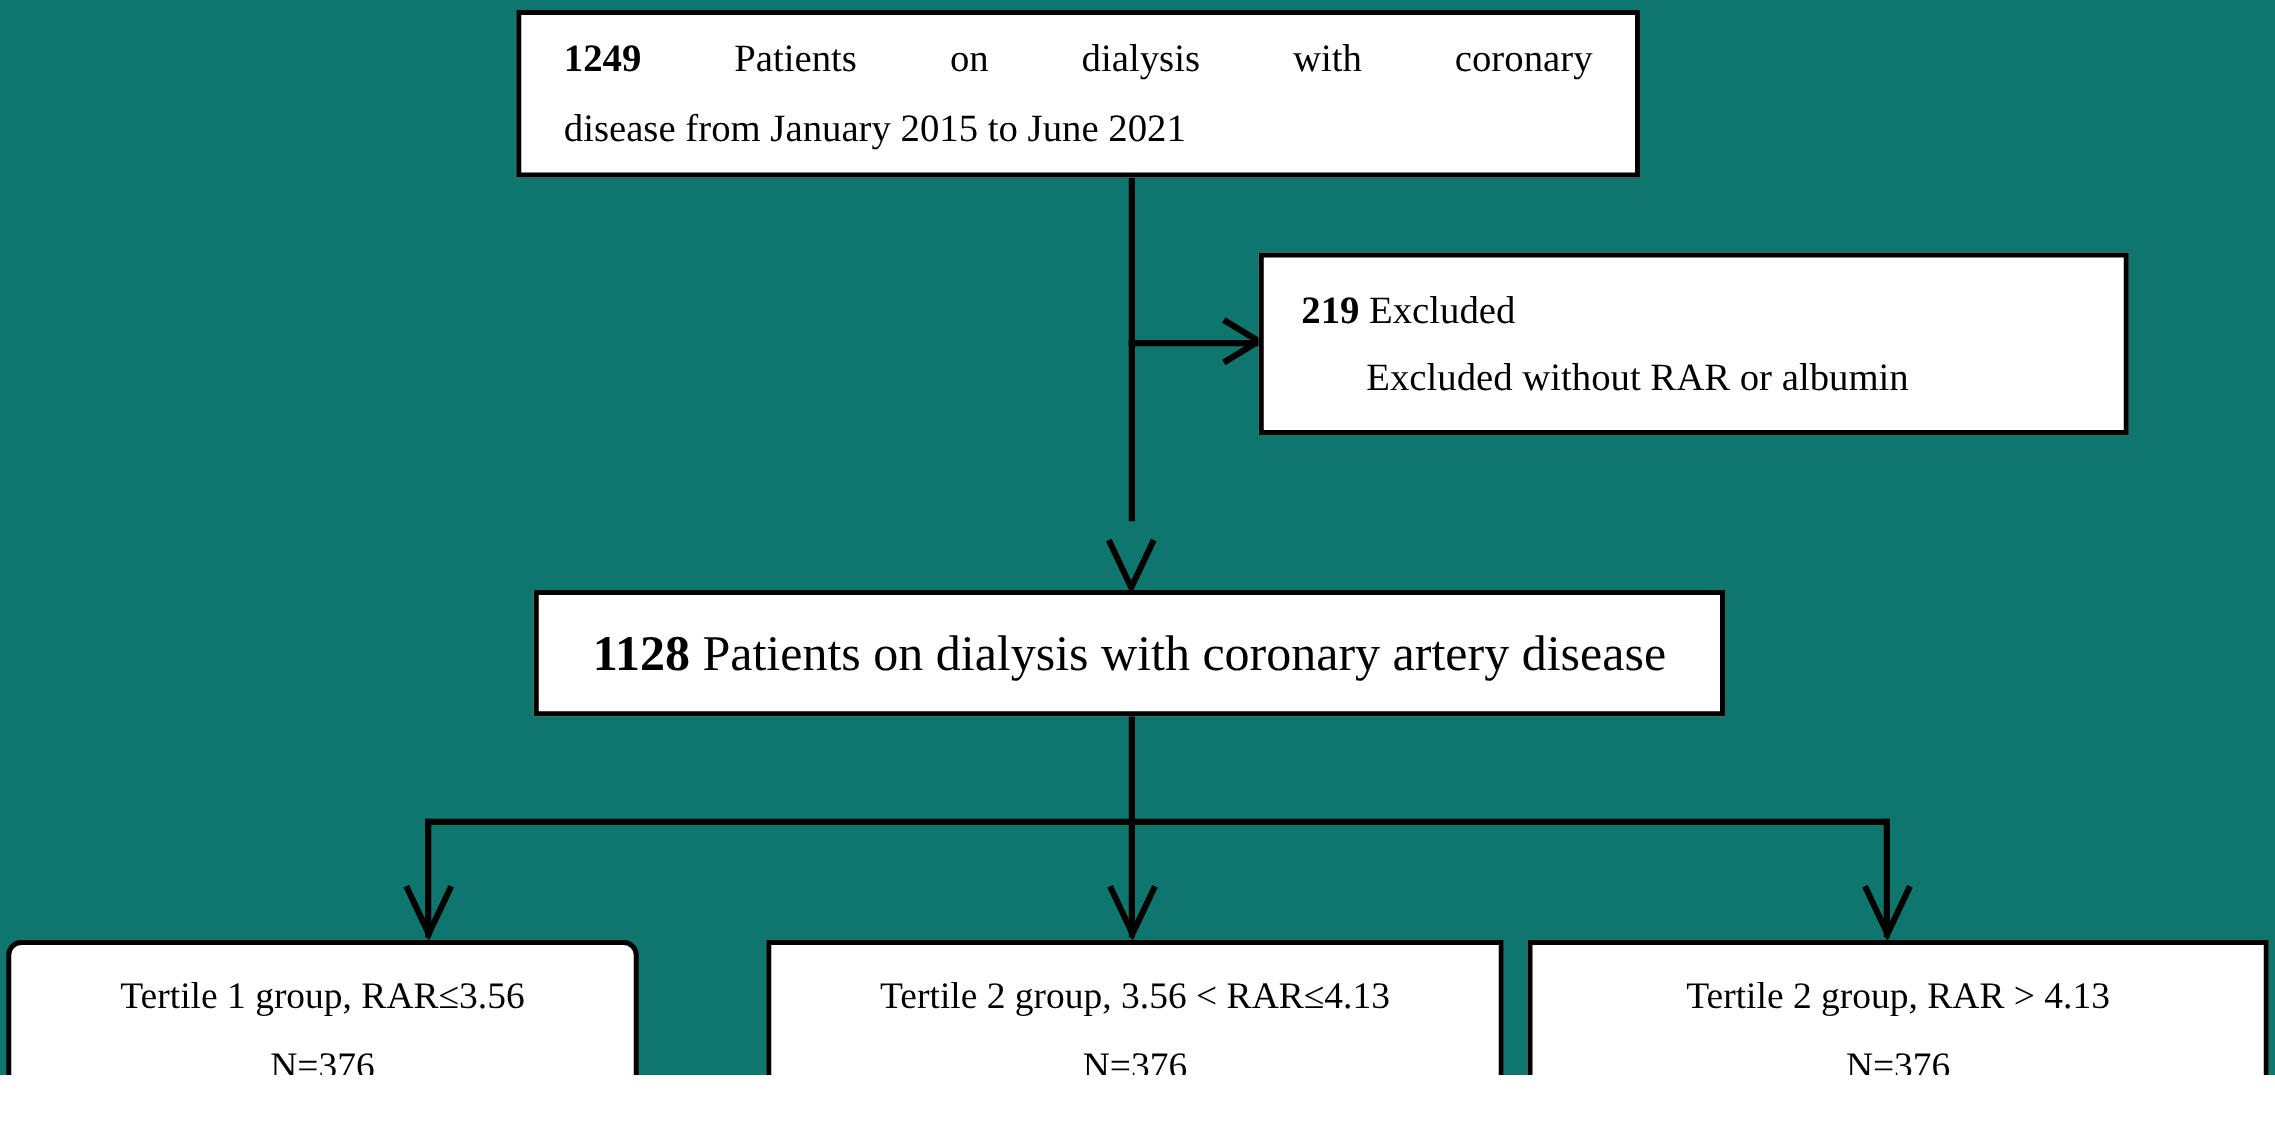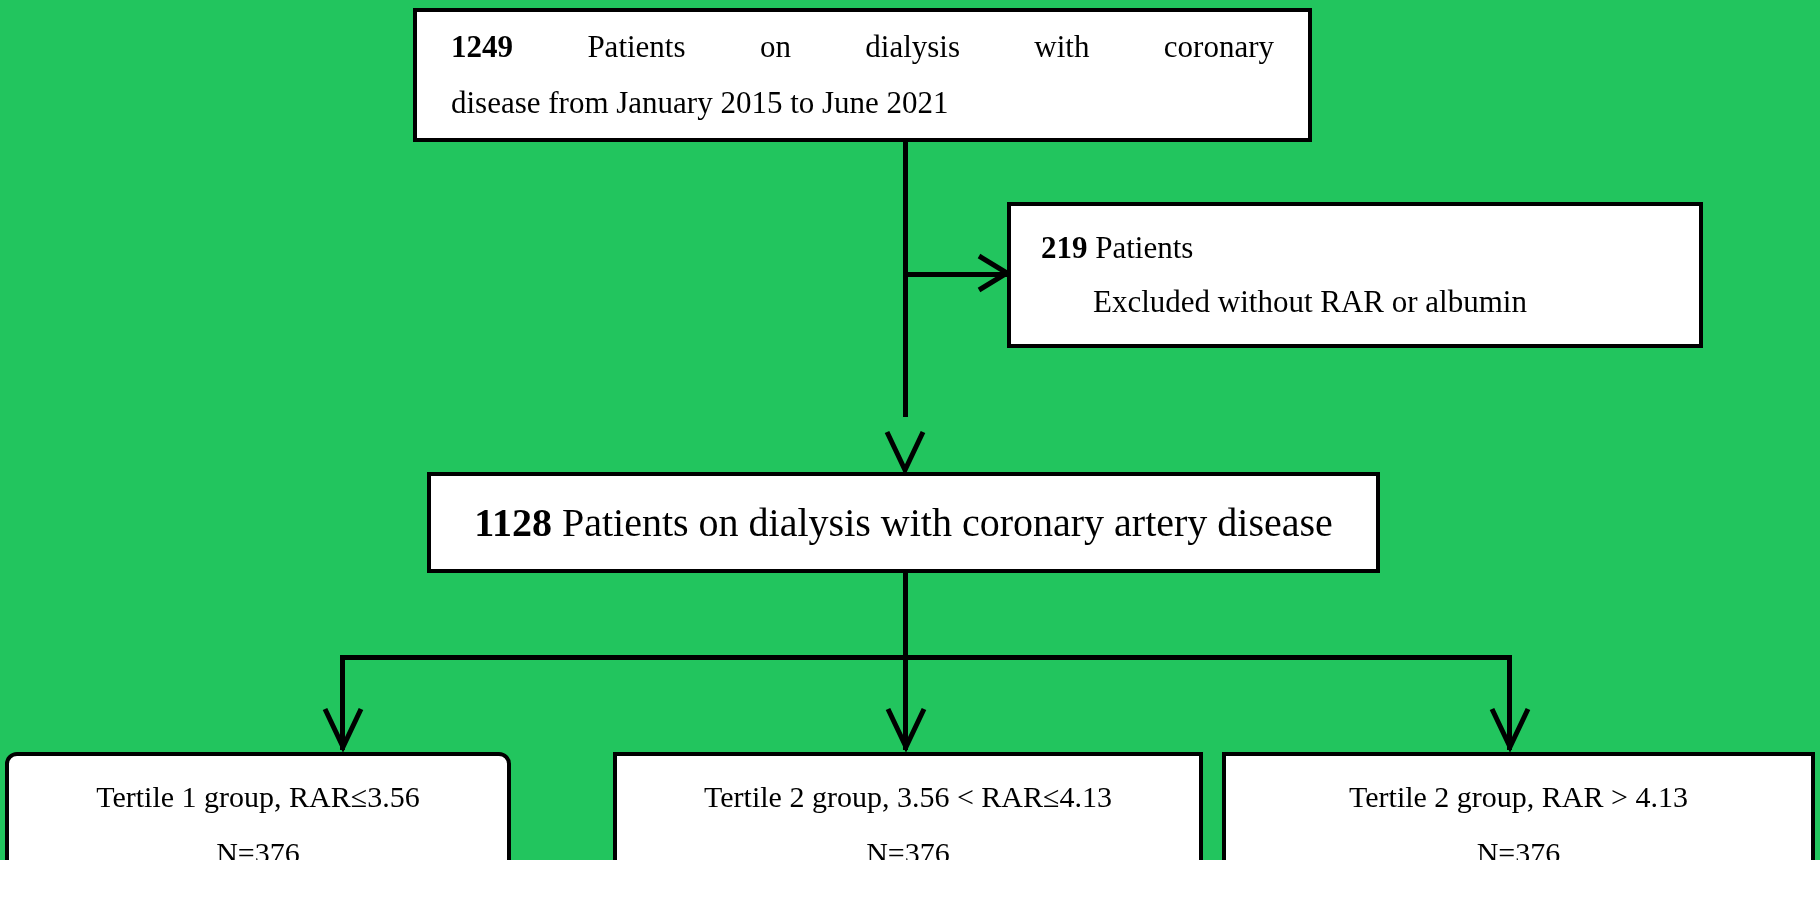--- a/index.html
+++ b/index.html
@@ -9,21 +9,21 @@
     background: #ffffff;
   }
   body {
     font-family: "Liberation Serif", "DejaVu Serif", serif;
     color: #000000;
   }
   #canvas {
     position: relative;
     width: 1820px;
     height: 860px;
-    background: #22c55e;
+    background: #0f766e;
     overflow: hidden;
   }
   .node {
     position: absolute;
     box-sizing: border-box;
     border: 4px solid #000000;
     background: #ffffff;
     display: flex;
     flex-direction: column;
     justify-content: center;
@@ -161,21 +161,21 @@
   <svg class="arrow" style="left:1488px; top:705px; width:44px; height:46px;" viewBox="0 0 44 46">
     <polyline points="4,4 22,42 40,4"></polyline>
   </svg>
 
   <div class="node" id="node-enrolled">
     <span class="line"><span class="strong">1249</span> <span>Patients on dialysis with coronary</span></span>
     <span class="line last">disease from January 2015 to June 2021</span>
   </div>
 
   <div class="node" id="node-excluded">
-    <span class="line"><span class="strong">219</span> <span>Patients</span></span>
+    <span class="line"><span class="strong">219</span> <span>Excluded</span></span>
     <span class="line indent">Excluded without RAR or albumin</span>
   </div>
 
   <div class="node" id="node-included">
     <span class="line"><span class="strong">1128</span> <span>Patients on dialysis with coronary artery disease</span></span>
   </div>
 
   <div class="node tertile" id="node-tertile-1">
     <span class="line">Tertile 1 group, RAR≤3.56</span>
     <span class="line">N=376</span>

